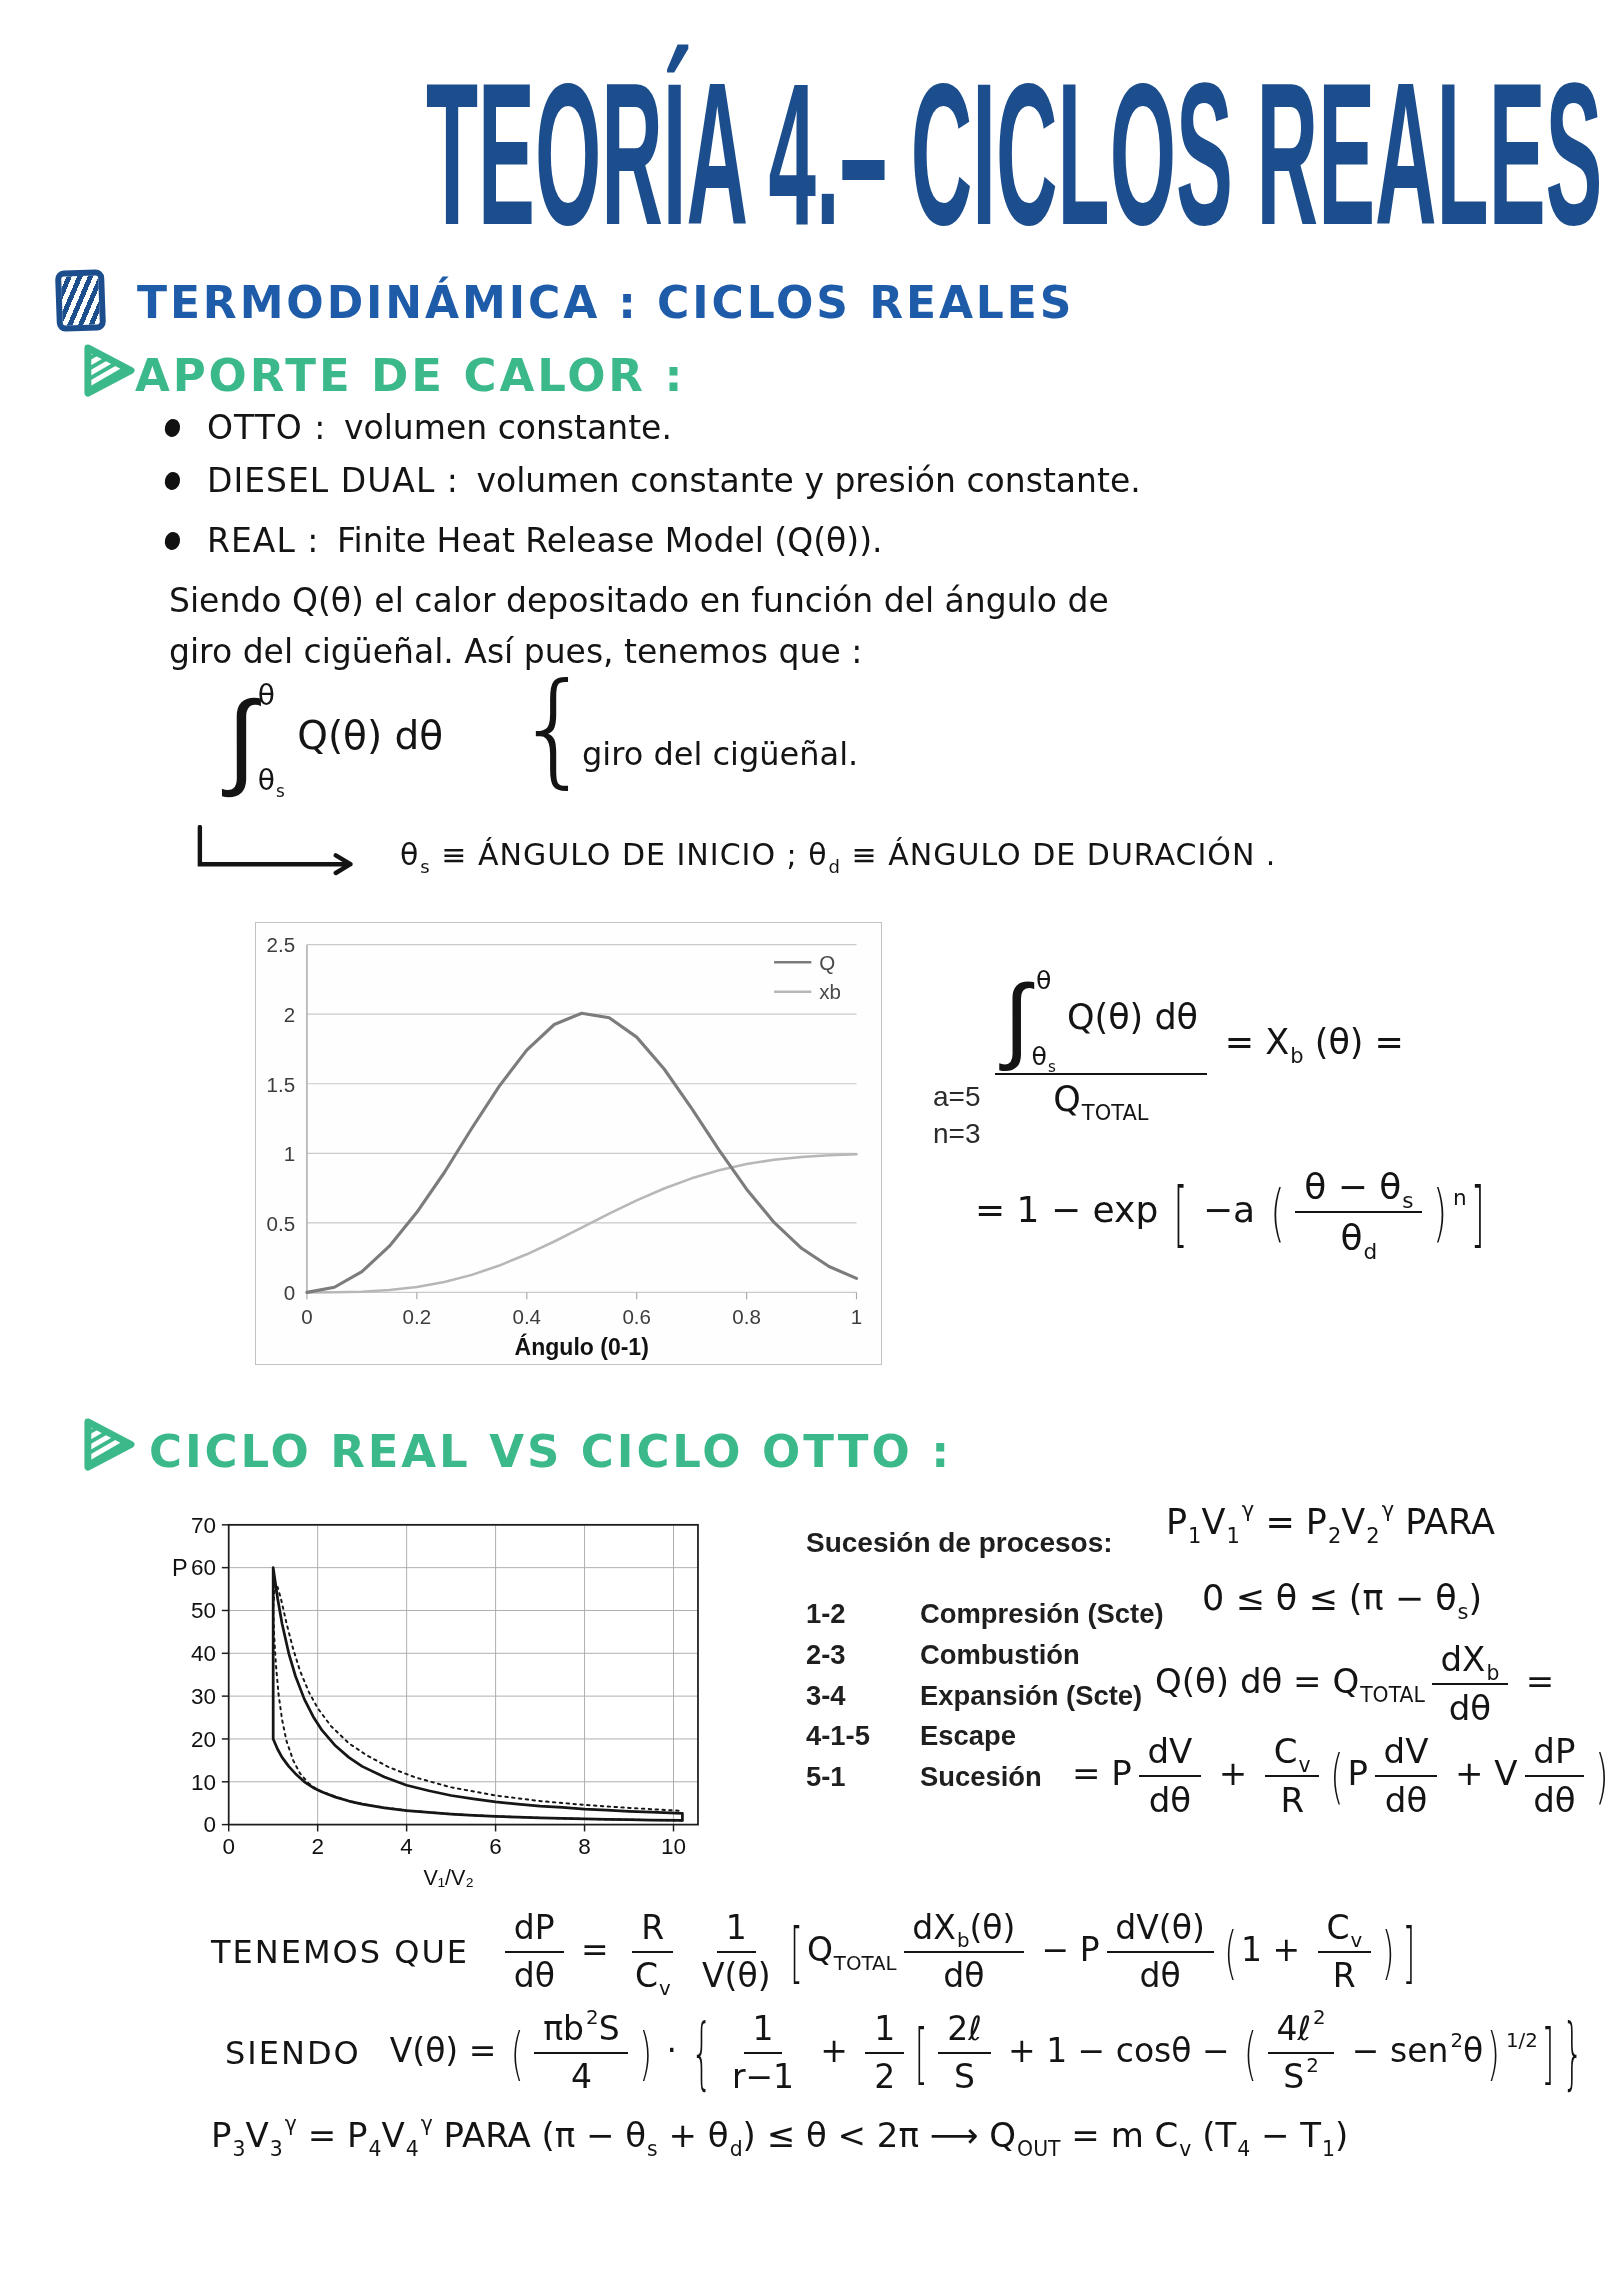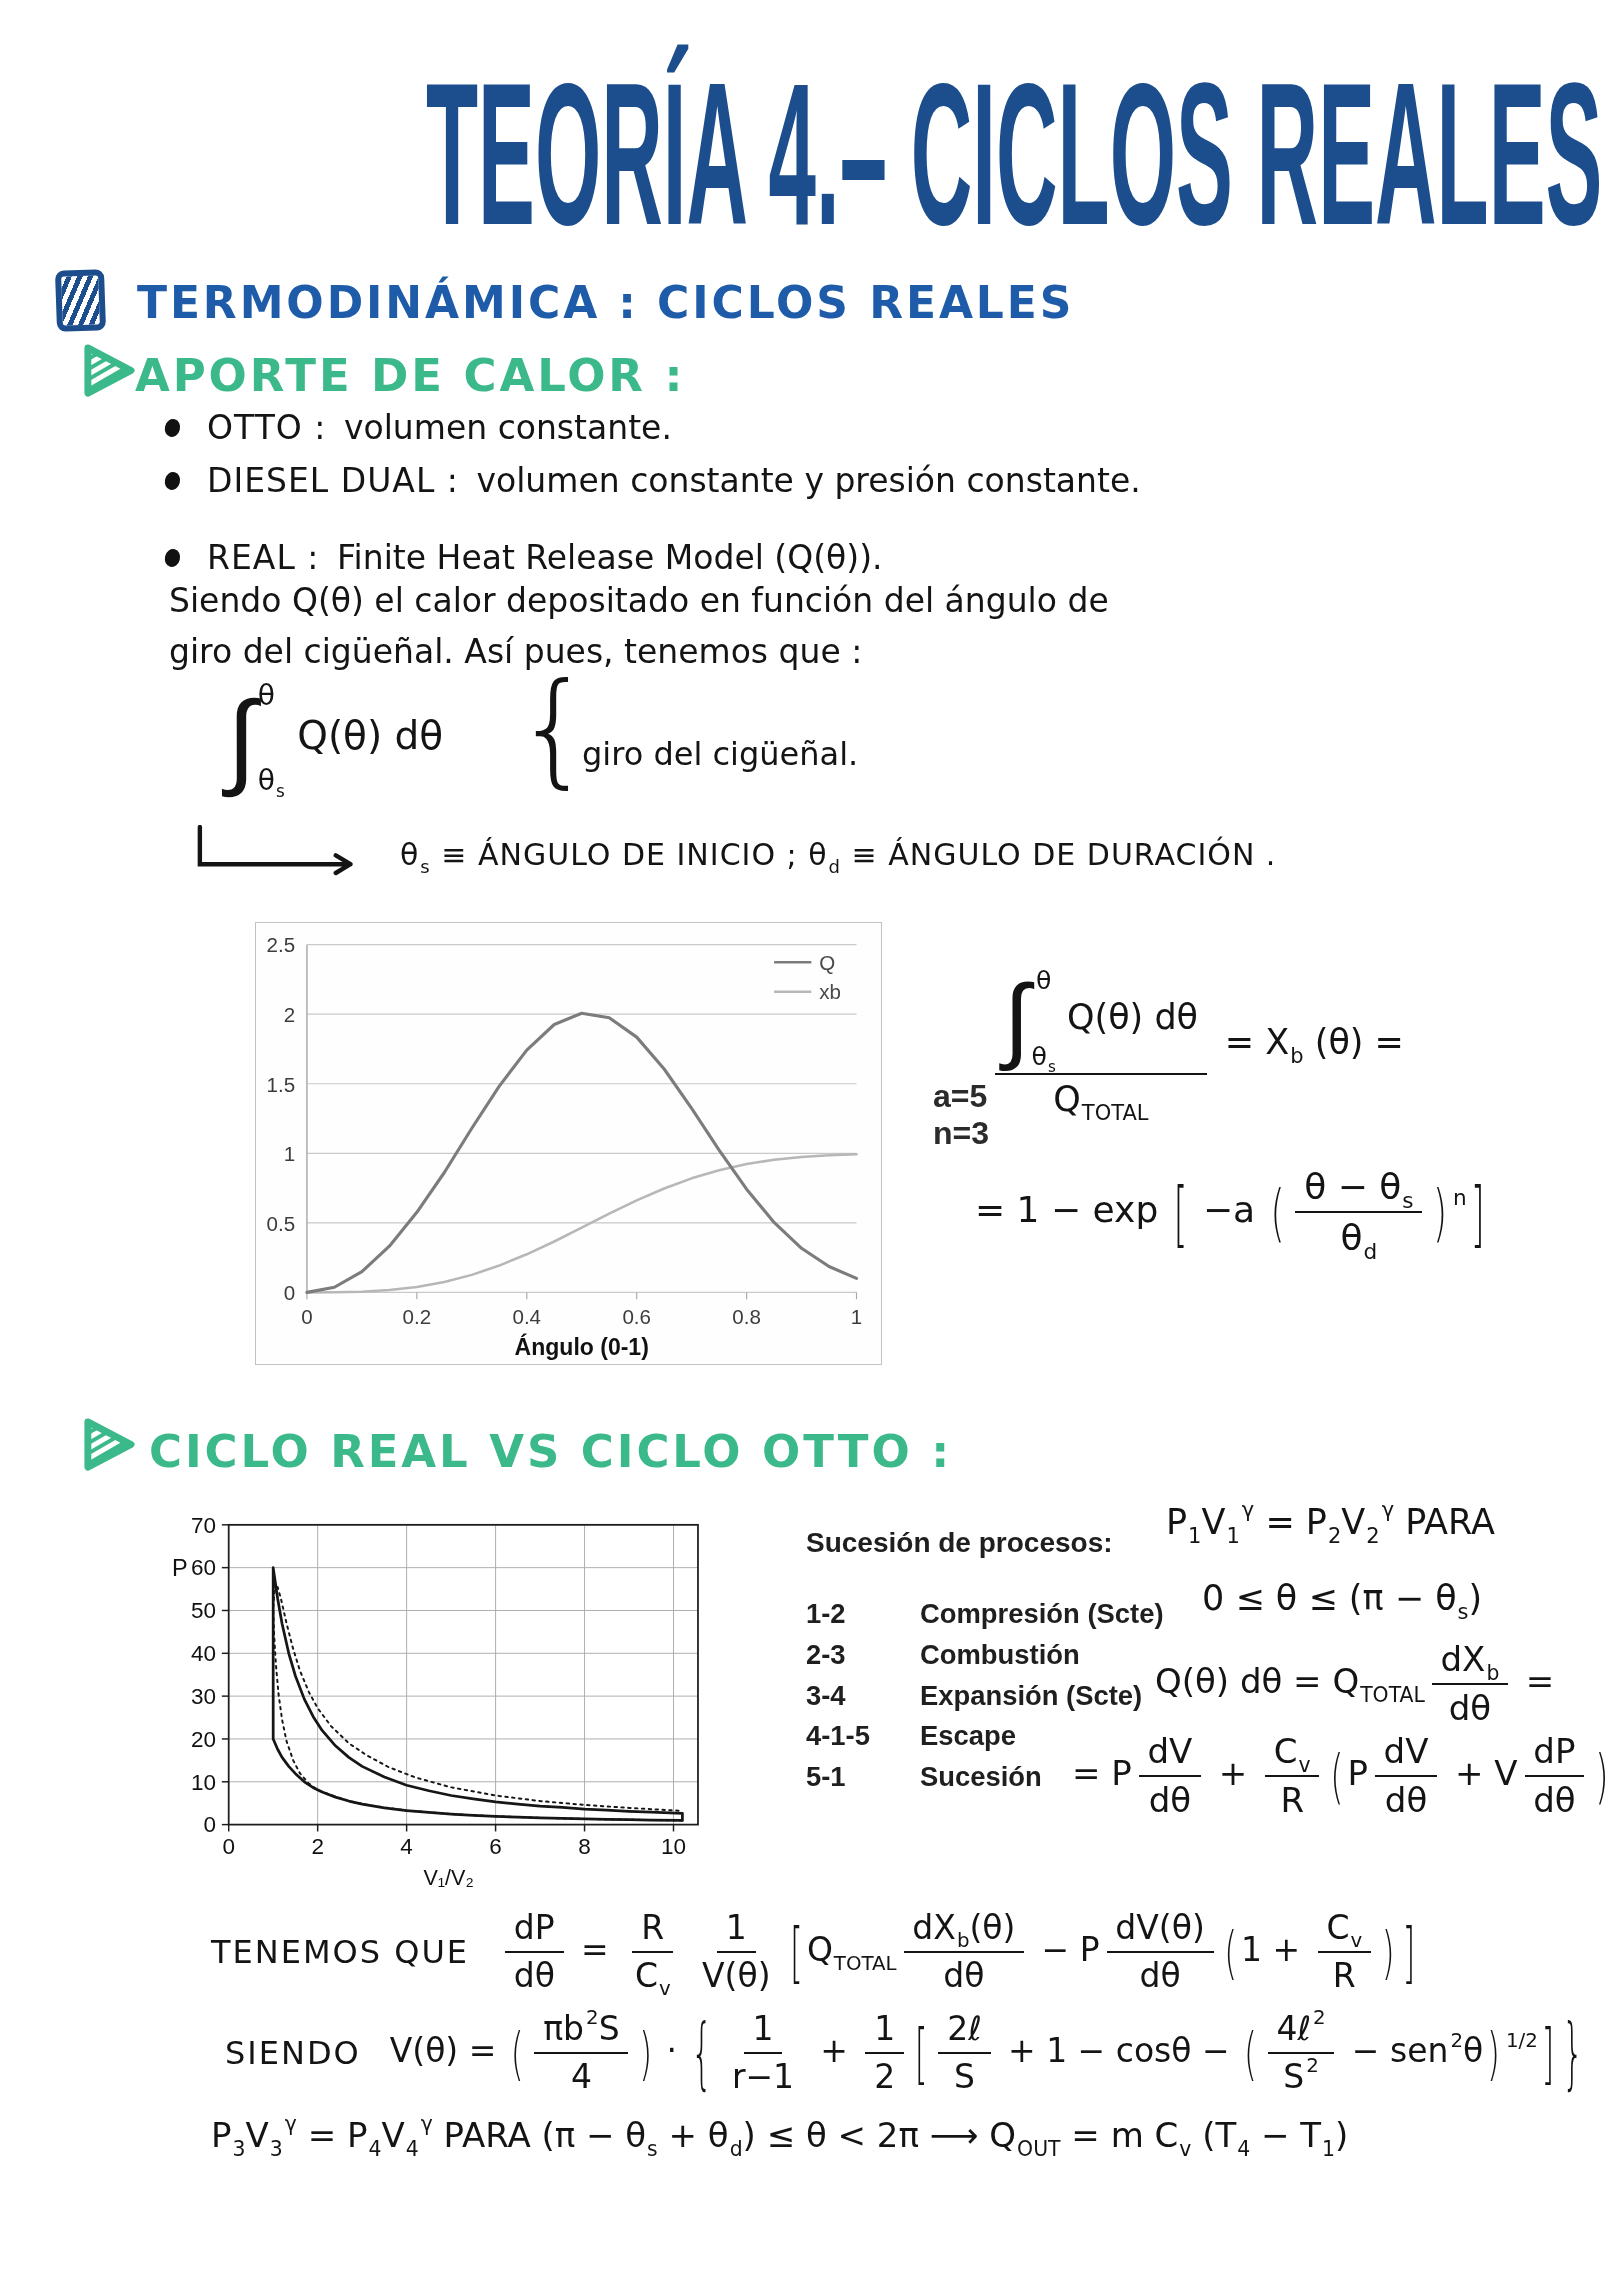--- a/index.html
+++ b/index.html
@@ -47,21 +47,21 @@
   .brace{font-size:123px;font-weight:200;line-height:1;color:#141414;}
   .f-row{display:flex;align-items:center;}
   .f-label{letter-spacing:2px;margin-right:29px;font-size:32px;}
 
   
   .fig1{border:1px solid #c2c2c2;background:#fefefe;}
   .note-arrow svg{display:block;}
 
   
   .printed{font-family:"Liberation Sans",sans-serif;color:#2b2b2b;}
-  .annot{font-size:32px;line-height:37px;font-weight:700;}
+  .annot{font-size:28px;line-height:37px;font-weight:400;}
   .proc-title{font-size:28px;font-weight:700;color:#1f1f1f;}
   .proc-row{display:flex;font-size:27.4px;font-weight:700;color:#1f1f1f;margin-bottom:8.8px;}
   .proc-num{width:114px;flex:0 0 auto;}
 </style>
 </head>
 <body>
 
 <div class="page">
 
   <div class="abs title-wrap">
@@ -87,21 +87,21 @@
   <div class="abs bullet-row hw" style="left:165px;top:400px;">
     <span class="dot"></span>
     <span class="b-label">OTTO :</span>
     <span class="b-text">volumen constante.</span>
   </div>
   <div class="abs bullet-row hw" style="left:165px;top:453px;">
     <span class="dot"></span>
     <span class="b-label">DIESEL DUAL :</span>
     <span class="b-text">volumen constante y presión constante.</span>
   </div>
-  <div class="abs bullet-row hw" style="left:165px;top:530px;">
+  <div class="abs bullet-row hw" style="left:165px;top:513px;">
     <span class="dot"></span>
     <span class="b-label">REAL :</span>
     <span class="b-text">Finite Heat Release Model (Q(θ)).</span>
   </div>
 
   <div class="abs hw" style="left:169px;top:573px;">Siendo Q(θ) el calor depositado en función del ángulo de</div>
   <div class="abs hw" style="left:169px;top:624px;">giro del cigüeñal. Así pues, tenemos que :</div>
 
   <div class="abs fx" style="left:227px;top:674px;font-size:39px;"><span class="int-wrap">
         <span class="int-s">∫</span>

